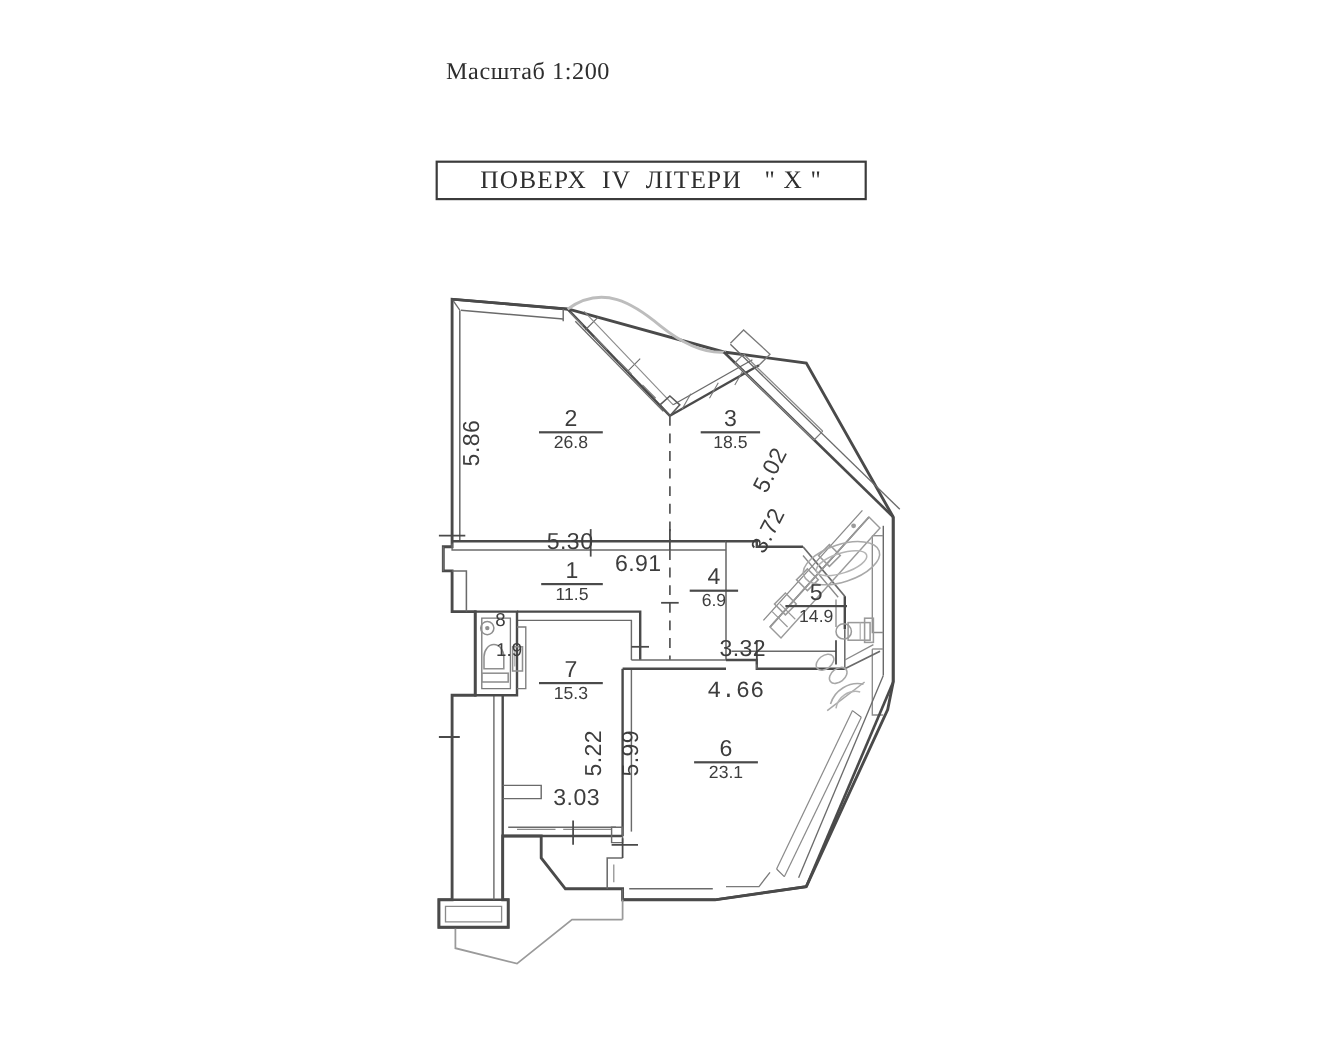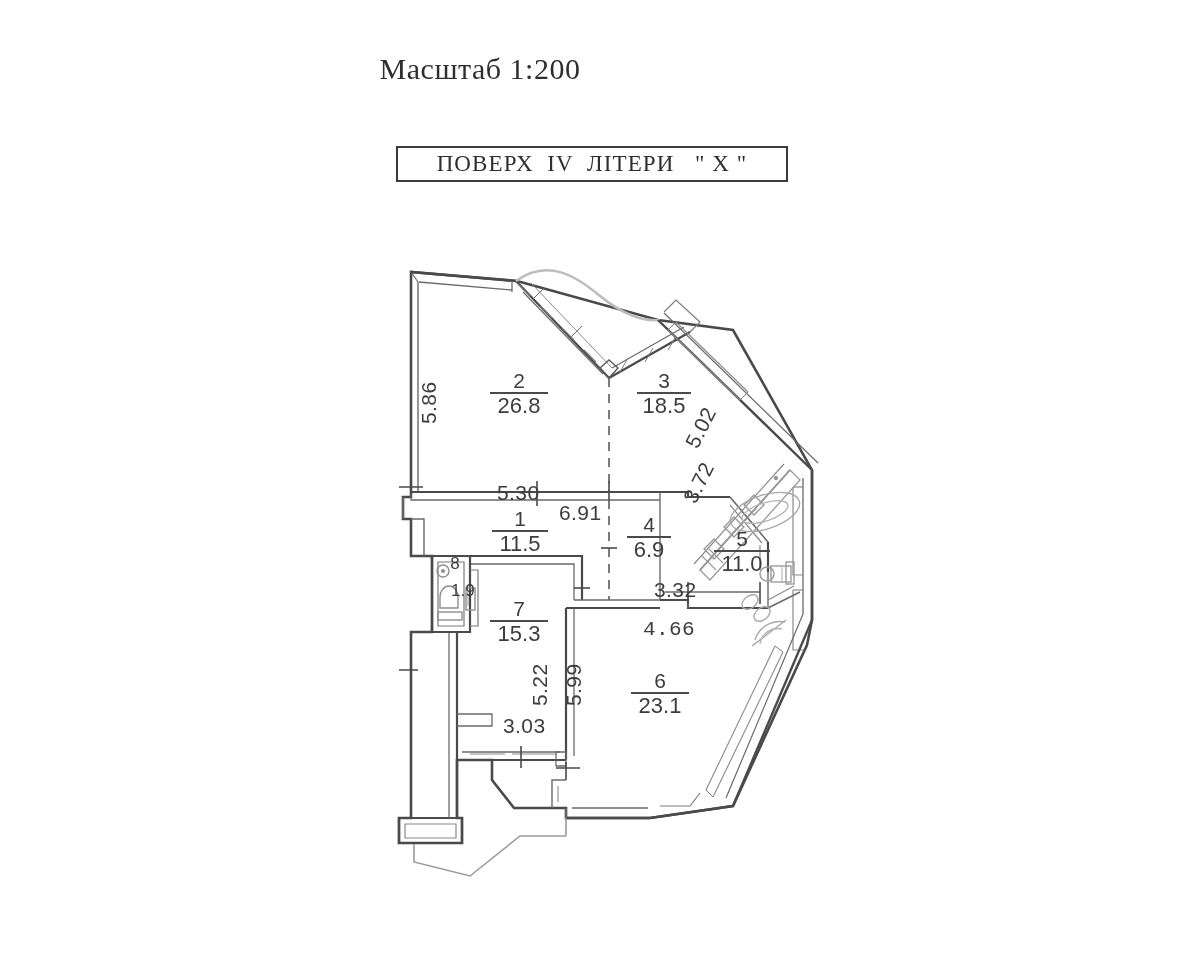--- a/index.html
+++ b/index.html
@@ -16,21 +16,21 @@
     overflow: hidden;
   }
 
   #scale-title {
     position: absolute;
     left: 0;
     top: 52px;
     width: 960px;
     text-align: center;
     font-family: "Liberation Serif", serif;
-    font-size: 30px;
+    font-size: 22px;
     letter-spacing: 0.5px;
     color: #2e2e2e;
     white-space: pre;
   }
 
   #floor-label-box {
     position: absolute;
     left: 396px;
     top: 146px;
     width: 392px;
@@ -80,21 +80,21 @@
     font-size: 21px;
     display: block;
     padding-bottom: 1px;
   }
   .rm-rule {
     height: 2px;
     background: #4a4a4a;
     margin: 0 auto 1px auto;
   }
   .rm-area {
-    font-size: 22px;
+    font-size: 16px;
     display: block;
   }
   .rm-small .rm-num { font-size: 17px; }
   .rm-small .rm-area { font-size: 17px; }
 
   .dim {
     position: absolute;
     font-family: "Liberation Sans", sans-serif;
     font-size: 21px;
     color: #3d3d3d;
@@ -365,21 +365,21 @@
 
   <div class="rm-label" style="left:624px; top:514px; width:50px;">
     <span class="rm-num">4</span>
     <div class="rm-rule" style="width:44px;"></div>
     <span class="rm-area">6.9</span>
   </div>
 
   <div class="rm-label" style="left:711px; top:528px; width:62px;">
     <span class="rm-num">5</span>
     <div class="rm-rule" style="width:56px;"></div>
-    <span class="rm-area">11.0</span>
+    <span class="rm-area">14.9</span>
   </div>
 
   <div class="rm-label" style="left:629px; top:670px; width:62px;">
     <span class="rm-num">6</span>
     <div class="rm-rule" style="width:58px;"></div>
     <span class="rm-area">23.1</span>
   </div>
 
   <div class="rm-label" style="left:488px; top:598px; width:62px;">
     <span class="rm-num">7</span>

